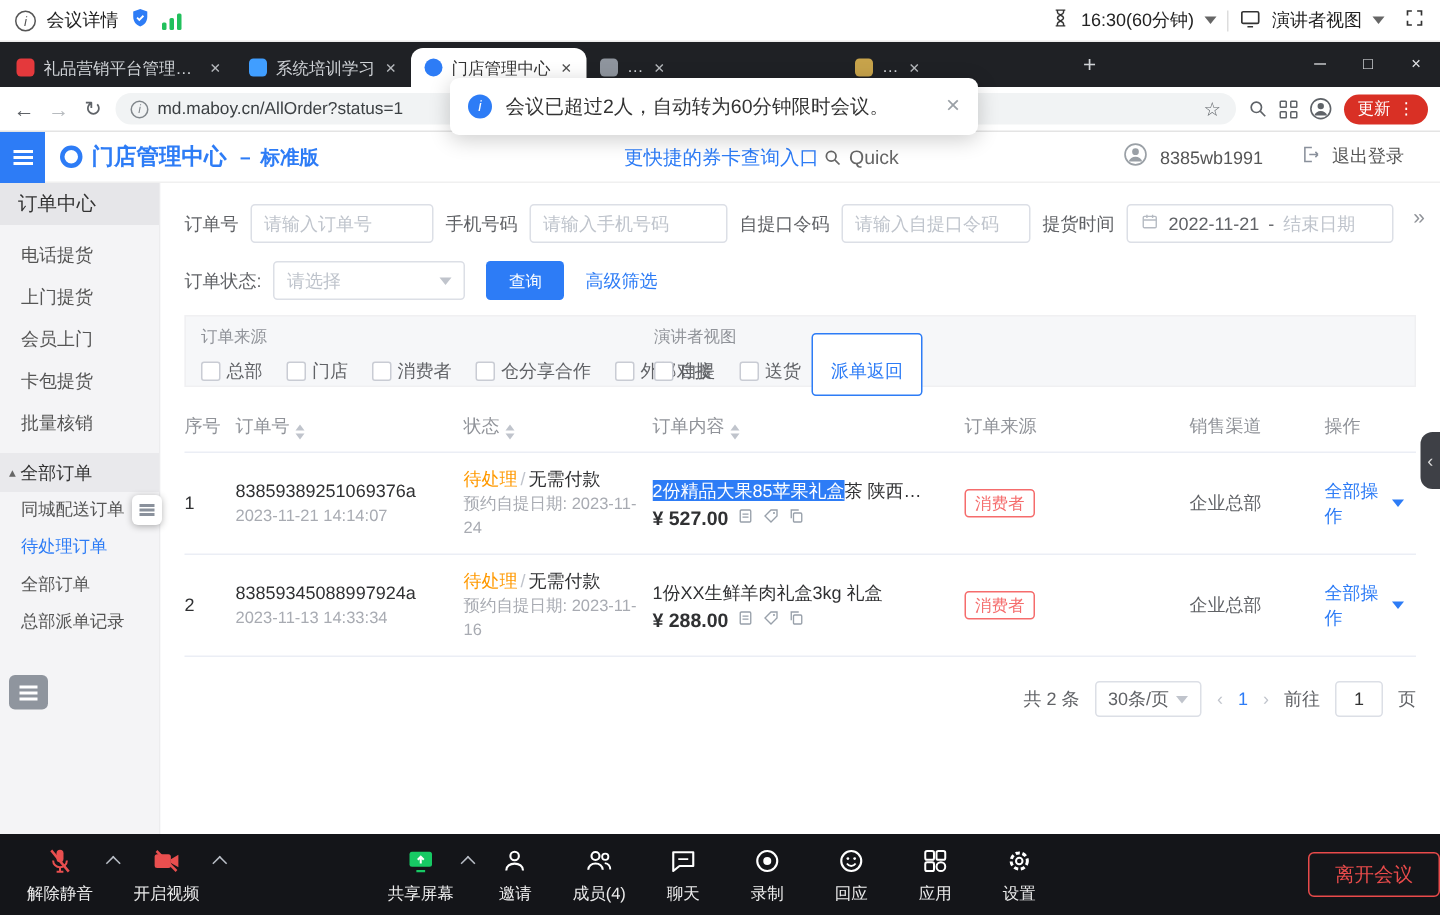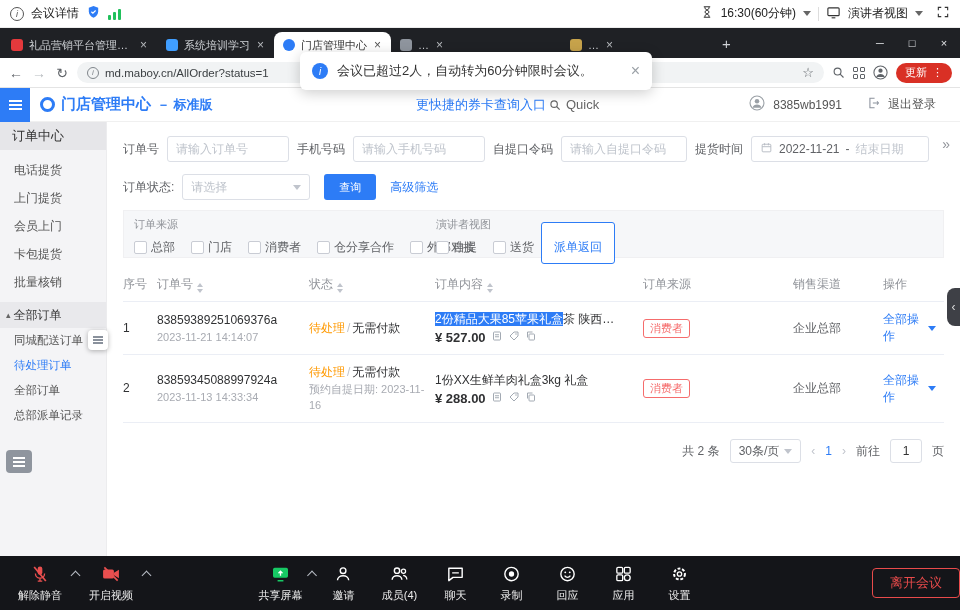--- a/index.html
+++ b/index.html
@@ -401,20 +401,21 @@
         </div>
 
         <div class="trow tbody-row">
           <div class="c-main">1</div>
           <div>
             <div class="c-main">83859389251069376a</div>
             <div class="muted">2023-11-21 14:14:07</div>
           </div>
           <div>
             <div><span class="st-orange">待处理</span><span class="slash">/</span><span class="c-main">无需付款</span></div>
+            <div class="muted">预约自提日期: 2023-11-24</div>
           </div>
           <div>
             <div class="c-item"><span class="hl">2份精品大果85苹果礼盒</span><span>茶 陕西…</span></div>
             <div class="c-price">
               <b>¥ 527.00</b>
               <span class="mini">
                   <svg width="12" height="12" viewBox="0 0 24 24">
                     <rect x="5" y="4" width="14" height="16" rx="1.5" stroke="currentColor" fill="none" stroke-width="1.8"></rect>
                     <path d="M8 9.5h8M8 13.5h8" stroke="currentColor" stroke-width="1.8"></path>
                   </svg>

